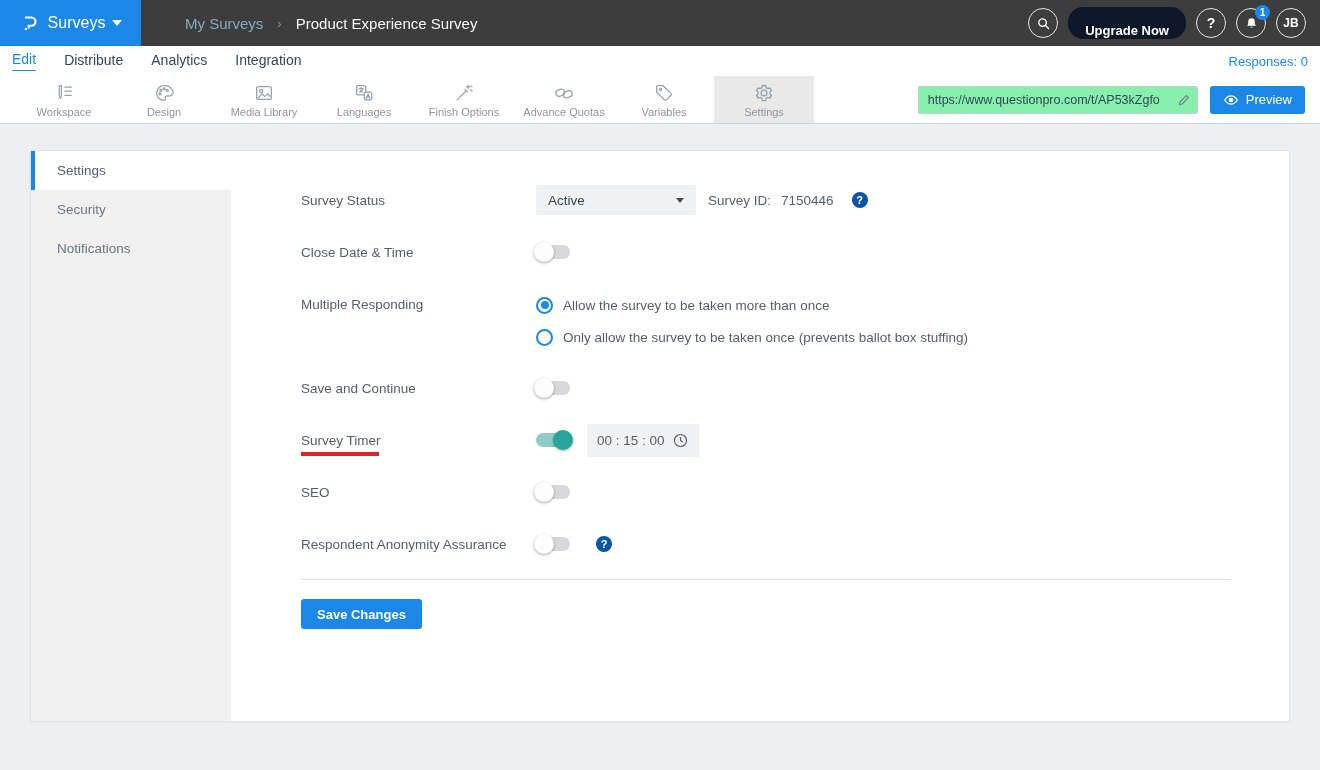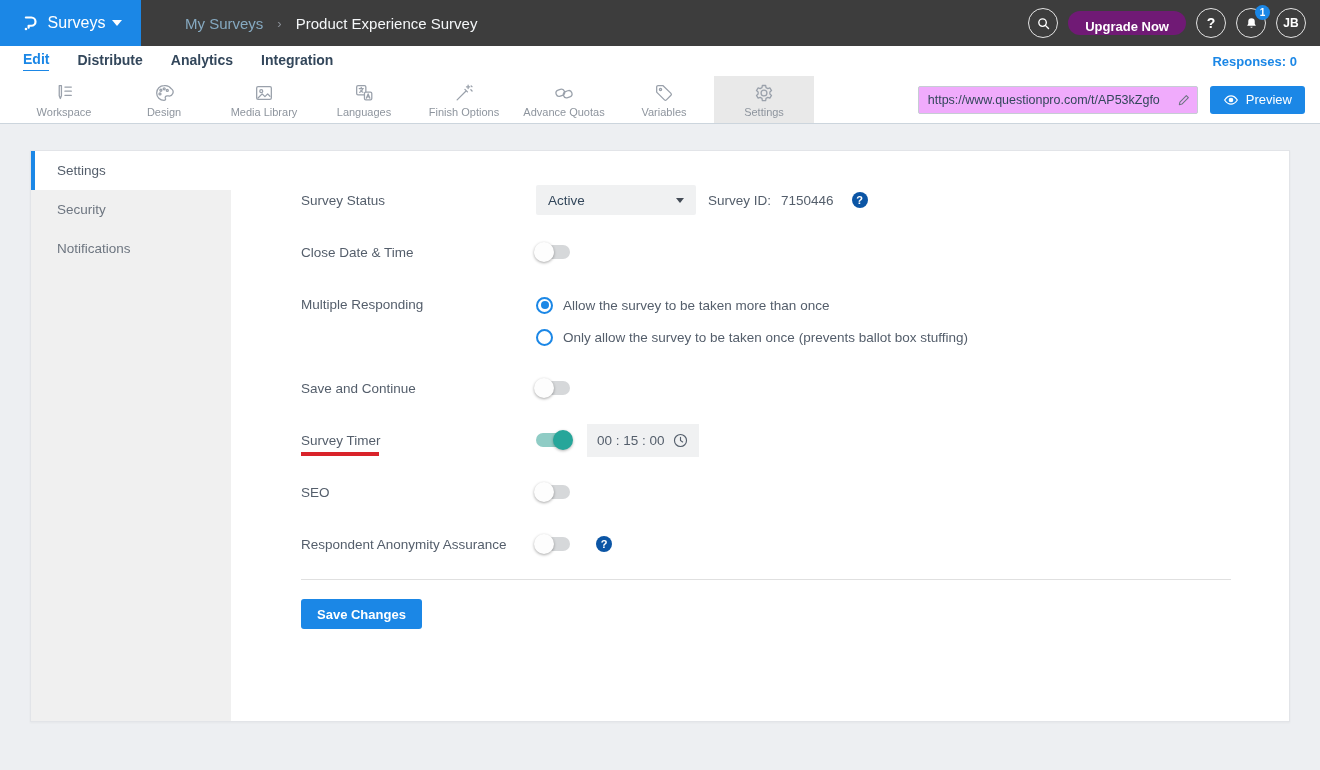--- a/index.html
+++ b/index.html
@@ -13,35 +13,35 @@
   .topbar { height:46px; background:#3d3d3d; display:flex; align-items:center; }
   .logo-area { width:141px; height:46px; background:#1b87e6; display:flex; align-items:center; justify-content:center; gap:7px; cursor:pointer; }
   .logo-area .brand { color:#fff; font-size:16px; }
   .caret-down { width:0; height:0; border-left:5px solid transparent; border-right:5px solid transparent; border-top:6px solid #fff; }
   .breadcrumb { display:flex; align-items:center; gap:14px; margin-left:28px; font-size:15px; }
   .crumb-parent { color:#86a9c0; cursor:pointer;margin-left:16px; }
   .crumb-sep { color:#8a8f96; font-size:13px; }
   .crumb-current { color:#f4f6f8; }
   .topbar-right { margin-left:auto; display:flex; align-items:center; gap:10px; padding-right:14px; }
   .circle-btn { width:30px; height:30px; border:1.6px solid rgba(255,255,255,.85); border-radius:50%; display:flex; align-items:center; justify-content:center; color:#fff; font-size:14px; font-weight:bold; cursor:pointer; position:relative; }
-  .upgrade-btn { height:24px; background:#701a75; border:none; border-radius:15px; color:#fff; font-weight:bold; font-size:13px; padding:8px 17px; cursor:pointer; font-family:"Liberation Sans",sans-serif; }
+  .upgrade-btn { height:24px; background:#0f172a; border:none; border-radius:15px; color:#fff; font-weight:bold; font-size:13px; padding:16px 17px; cursor:pointer; font-family:"Liberation Sans",sans-serif; }
   .badge { position:absolute; top:-4px; right:-5px; min-width:15px; height:15px; background:#1b87e6; border-radius:8px; color:#fff; font-size:10px; font-weight:bold; display:flex; align-items:center; justify-content:center; padding:0 3px; }
   
-  .navtabs { height:30px; background:#fff; display:flex; align-items:center; padding:0 23px; gap:28px;font-weight:bold; }
+  .navtabs { height:30px; background:#fff; display:flex; align-items:center; padding:0 12px; gap:28px; }
   .navtab { font-size:14px; color:#33475b; cursor:pointer; padding-bottom:3px; }
   .navtab.active { color:#1b87e6; border-bottom:1.5px solid #1b87e6; }
   .responses { margin-left:auto; color:#1b87e6; font-size:13px; }
   
   .toolbar { height:48px; background:#fff; border-bottom:1px solid #ccd5dd; display:flex; align-items:stretch; padding-left:14px; }
   .tool-item { width:100px; display:flex; flex-direction:column; align-items:center; justify-content:center; gap:2px; cursor:pointer; }
   .tool-item.active { background:#e9e9e9; }
   .tool-item .tl { font-size:11px; color:#8e959e; white-space:nowrap; }
   .tool-item svg { stroke:#9aa1ab; fill:none; stroke-width:1.4; stroke-linecap:round; stroke-linejoin:round; }
   .toolbar-right { margin-left:auto; display:flex; align-items:center; gap:12px; padding-right:15px; }
-  .url-box { width:280px; height:28px; border:1px solid #c6cdd4; border-radius:2px; background:#f0abfc; display:flex; }
+  .url-box { width:280px; height:28px; border:1px solid #c6cdd4; border-radius:2px; background:#86efac; display:flex; }
   .url-box input { flex:1; border:none; outline:none; font-size:12.5px; color:#33475b; padding:0 6px 0 9px; font-family:"Liberation Sans",sans-serif; min-width:0; background:transparent; }
   .url-edit { width:26px; height:100%; display:flex; align-items:center; justify-content:center; cursor:pointer; }
   .preview-btn { height:28px; background:#1b87e6; color:#fff; border:none; border-radius:3px; font-size:13px; display:flex; align-items:center; gap:7px; padding:0 13px; cursor:pointer; font-family:"Liberation Sans",sans-serif; }
   
   .card { position:absolute; left:30px; top:150px; width:1260px; height:572px; background:#fff; border:1px solid #e2e4e8; box-shadow:0 1px 2px rgba(0,0,0,.04); }
   .side { position:absolute; left:0; top:0; width:200px; height:100%; background:#f0f0f0; }
   .side-item { height:39px; display:flex; align-items:center; padding-left:26px; font-size:13.5px; color:#6e7681; cursor:pointer; }
   .side-item.active { background:#fff; border-left:4px solid #1b87e6; padding-left:22px; color:#545e6b; }
   
   .content { position:absolute; left:270px; top:23px; width:930px; }

